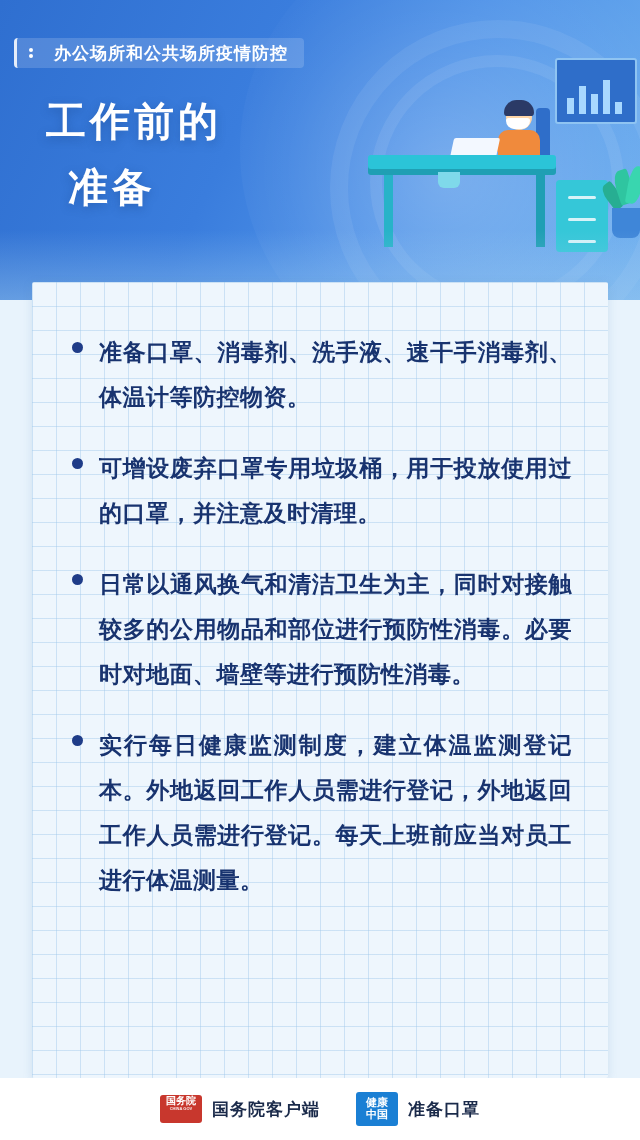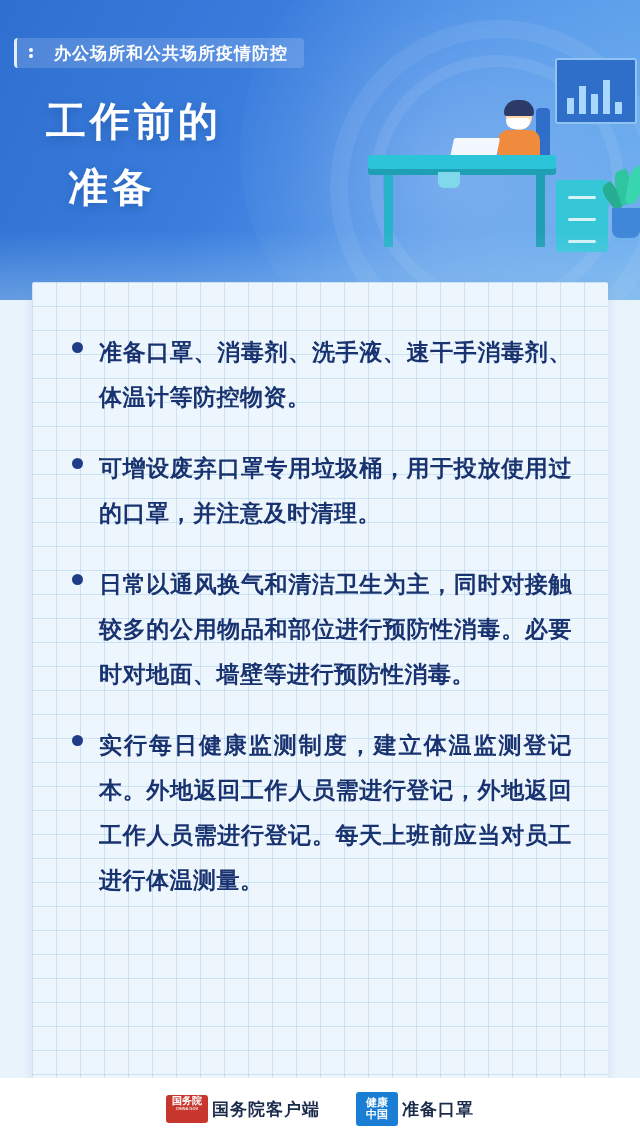--- a/index.html
+++ b/index.html
@@ -378,21 +378,21 @@
     border-radius: 3px;
     color: #fff;
     font-size: 11px;
     line-height: 12px;
     text-align: center;
     padding-top: 4px;
     box-sizing: border-box;
     font-weight: bold;
   }
   .foot-label {
-    margin-left: 4px;
+    margin-left: 10px;
     color: #1a2a4a;
     font-size: 17px;
     font-weight: bold;
     letter-spacing: 1px;
   }
 </style>
 </head>
 <body>
 
 <div class="poster">

